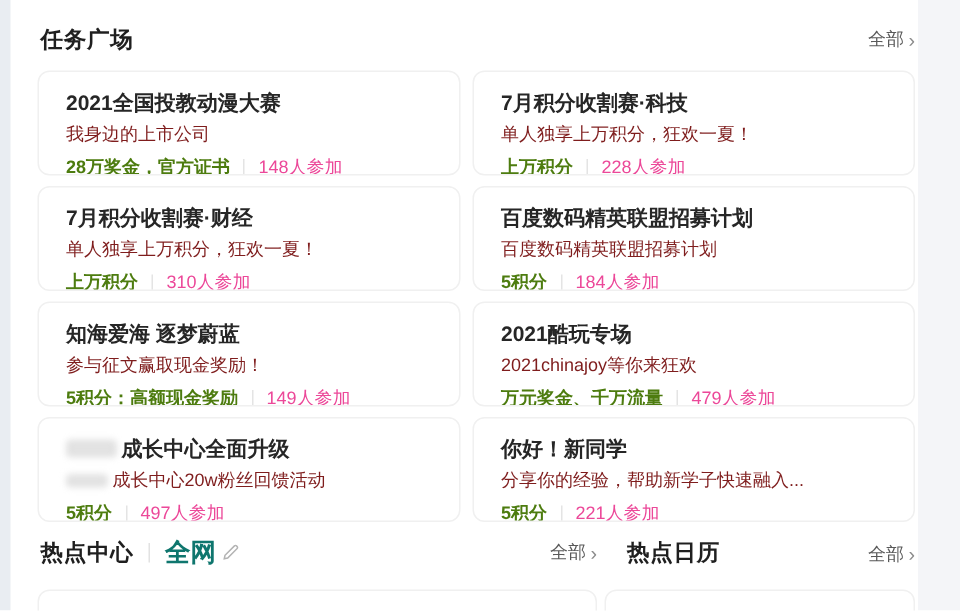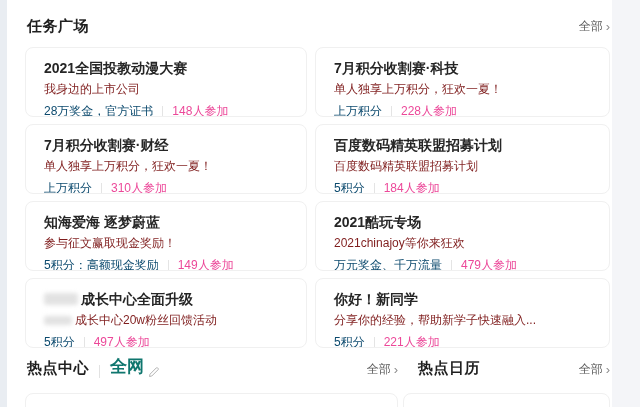--- a/index.html
+++ b/index.html
@@ -16,31 +16,31 @@
   .all-link { margin-left:auto; display:flex; align-items:center; font-size:12px; color:#595959; cursor:pointer; text-decoration:none; }
   .all-link .chev { font-size:13px; color:#8c8c8c; margin-left:3px; line-height:1; }
 
   
   .grid { position:absolute; left:18px; top:47px; display:grid;
           grid-template-columns:282px 295px; grid-auto-rows:70px; column-gap:8px; row-gap:7px; }
   .card { background:#fff; border:1px solid #f0f0f0; border-radius:8px; padding:12px 16px 0 18px; cursor:pointer; overflow:hidden; }
   .card-title { font-size:14px; font-weight:bold; color:#262626; line-height:17px; white-space:nowrap; }
   .card-desc { margin-top:5px; font-size:12px; color:#7f1d1d; line-height:14px; white-space:nowrap; }
   .card-meta { margin-top:7px; display:flex; align-items:center; font-size:12px; white-space:nowrap; }
-  .tag { color:#0c4a6e; font-weight:400; }
+  .tag { color:#4d7c0f; font-weight:700; }
   .vbar { width:1px; height:11px; background:#e4e4e4; margin:0 9px; }
   .count { color:#ec4899; }
 
   
   .censor { display:inline-block; vertical-align:-1px; background:#e2e2e2; border-radius:3px; filter:blur(2px); }
   .censor.t { width:34px; height:12px; margin-right:3px; }
   .censor.d { width:28px; height:9px; margin-right:3px; }
 
   
-  .bh-left { position:absolute; left:20px; top:358px; width:371px; height:20px; display:flex; align-items:flex-end; }
+  .bh-left { position:absolute; left:20px; top:358px; width:371px; height:20px; display:flex; align-items:center; }
   .bh-right { position:absolute; left:403px; top:358px; width:200px; height:20px; display:flex; align-items:flex-end; }
   .bh-right .sec-title { margin-left:8px; }
   .hdr-div { width:1px; height:13px; background:#e2e2e2; margin:0 10px; }
   .filter-label { font-size:17px; font-weight:bold; color:#0f766e; cursor:pointer; }
   .edit-icon { margin-left:4px; cursor:pointer; display:inline-flex; }
 
   
   .bcard { position:absolute; top:393px; height:40px; background:#fff; border:1px solid #f0f0f0; border-radius:8px; }
   .bcard-left { left:18px; width:373px; }
   .bcard-right { left:396px; width:207px; }

